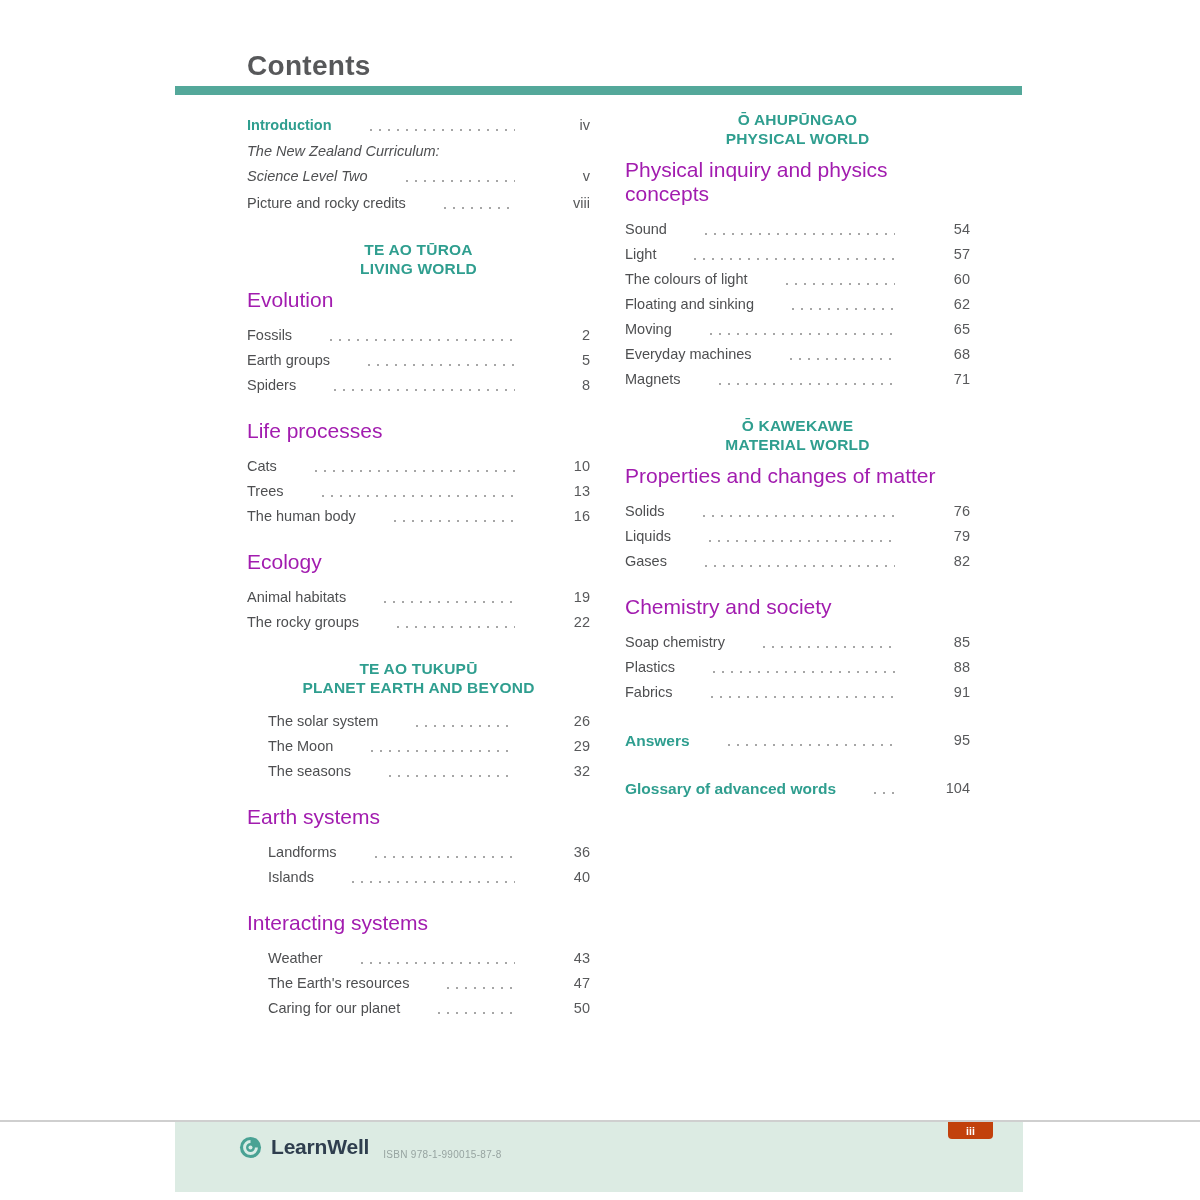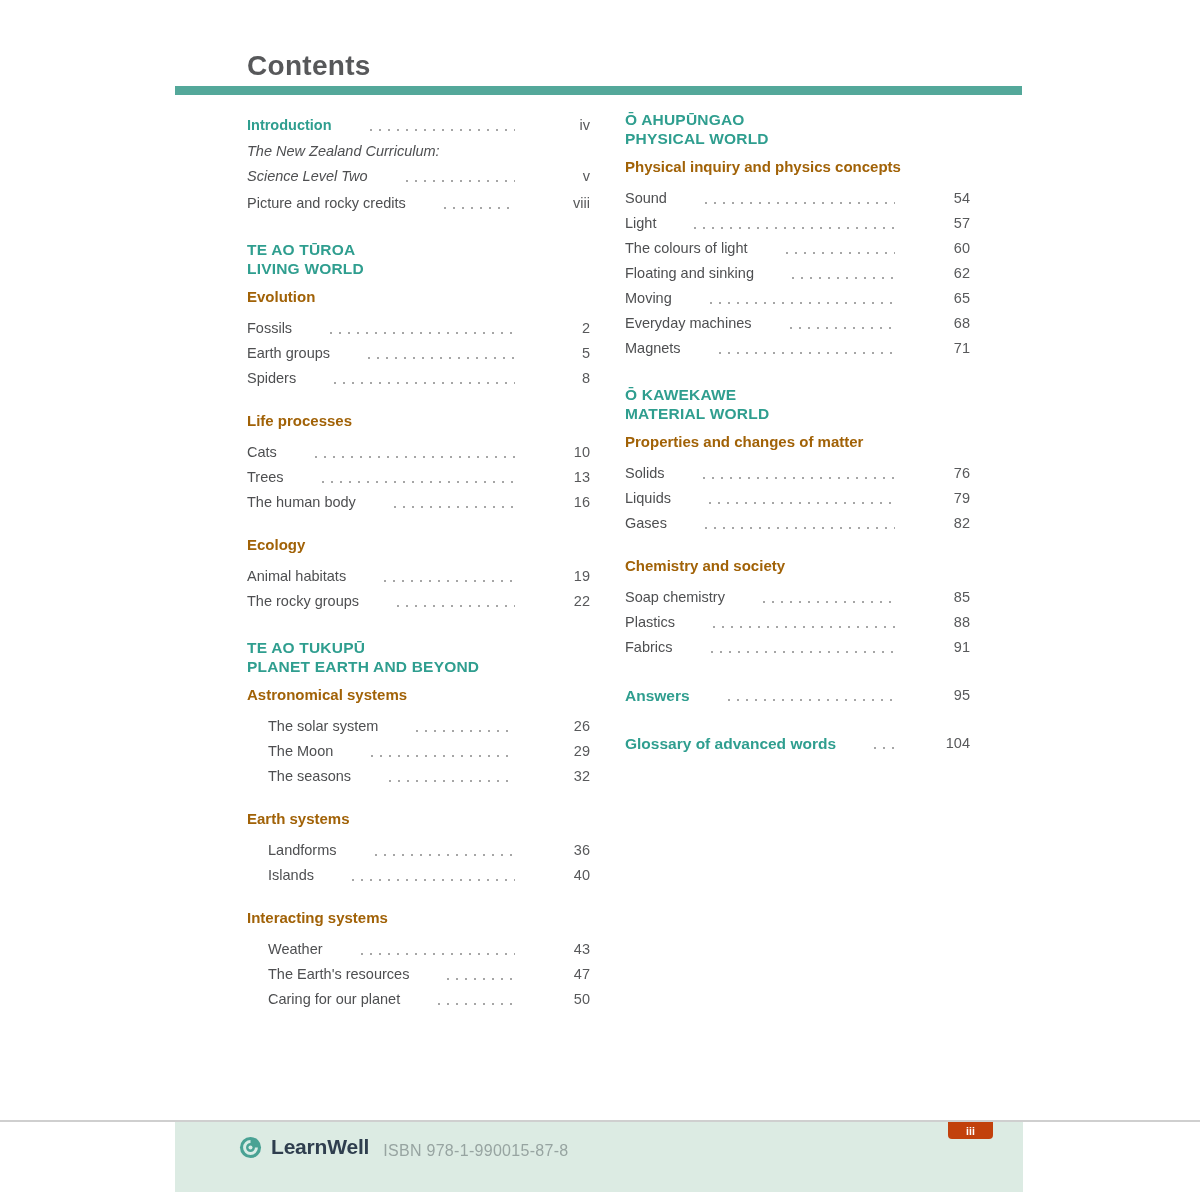--- a/index.html
+++ b/index.html
@@ -11,23 +11,23 @@
               color:#57585a;letter-spacing:0.3px;}
   #title-rule{position:absolute;left:175px;top:86px;width:847px;height:9px;background:#54a89a;}
 
   
   .toc-col{position:absolute;top:110px;}
   #col-left{left:247px;width:343px;}
   #col-right{left:625px;width:345px;}
 
   
   .section-heading{margin-top:27px;margin-bottom:9px;color:#2f9e8f;font-weight:bold;
-                   font-size:15.5px;line-height:19px;letter-spacing:0.2px;}
+                   font-size:15.5px;line-height:19px;letter-spacing:0.2px;text-align:center;}
   .toc-col .section-heading:first-child{margin-top:0;}
-  .subheading{margin-top:24px;margin-bottom:8px;color:#a16207;font-weight:bold;font-size:15px;}
+  .subheading{margin-top:24px;margin-bottom:8px;color:#a21caf;font-weight:normal;font-size:21px;}
   .section-heading + .subheading{margin-top:10px;}
 
   .entry{display:flex;align-items:flex-end;height:25px;font-size:14.5px;gap:32px;}
   .entry .label{white-space:nowrap;line-height:19px;}
   .entry .leader{flex:1;height:2px;margin:0 7px 4px 6px;
       background:repeating-linear-gradient(90deg,#a6a6a6 0 2px,transparent 2px 9px);}
   .entry .pagenum{width:36px;text-align:right;line-height:19px;color:#58595b;}
   .entry.indent{padding-left:21px;}
   .entry.teal .label{color:#2f9e8f;font-weight:bold;}
   .entry.big{margin-top:23px;}
@@ -35,21 +35,21 @@
 
   .twoline{margin-top:6px;margin-bottom:2px;}
   .twoline .line1{font-style:italic;font-size:14.5px;line-height:20px;}
   .twoline .label{font-style:italic;}
 
   
   #footer-divider{position:absolute;left:0;top:1120px;width:1200px;height:2px;background:#cfcfcf;}
   #footer-band{position:absolute;left:175px;top:1122px;width:848px;height:70px;background:#dcebe3;}
   #footer-logo{position:absolute;left:64px;top:13px;display:flex;align-items:flex-end;}
   #brand-name{margin-left:9px;font-size:21px;font-weight:bold;color:#2f3e4e;letter-spacing:-0.2px;}
-  #isbn-text{margin-left:14px;font-size:16px;color:#97a4a1;letter-spacing:0.3px;position:relative;top:1px;}
+  #isbn-text{margin-left:14px;font-size:10px;color:#97a4a1;letter-spacing:0.3px;position:relative;top:1px;}
   #page-badge{position:absolute;right:30px;top:0;width:45px;height:17px;background:#c2410c;
               border-radius:0 0 4px 4px;color:#ffffff;font-size:10.5px;font-weight:bold;
               display:flex;align-items:center;justify-content:center;}
 </style>
 </head>
 <body>
 
 <div id="page">
 
   <div id="page-title">Contents</div>
@@ -118,21 +118,20 @@
       </div>
       <div class="entry">
         <span class="label">The rocky groups</span>
         <span class="leader"></span>
         <span class="pagenum">22</span>
       </div>
       <div class="section-heading">
         <div>TE AO TUKUPŪ</div>
         <div>PLANET EARTH AND BEYOND</div>
       </div>
-      <div class="subheading">Astronomical systems</div>
       <div class="entry indent">
         <span class="label">The solar system</span>
         <span class="leader"></span>
         <span class="pagenum">26</span>
       </div>
       <div class="entry indent">
         <span class="label">The Moon</span>
         <span class="leader"></span>
         <span class="pagenum">29</span>
       </div>

